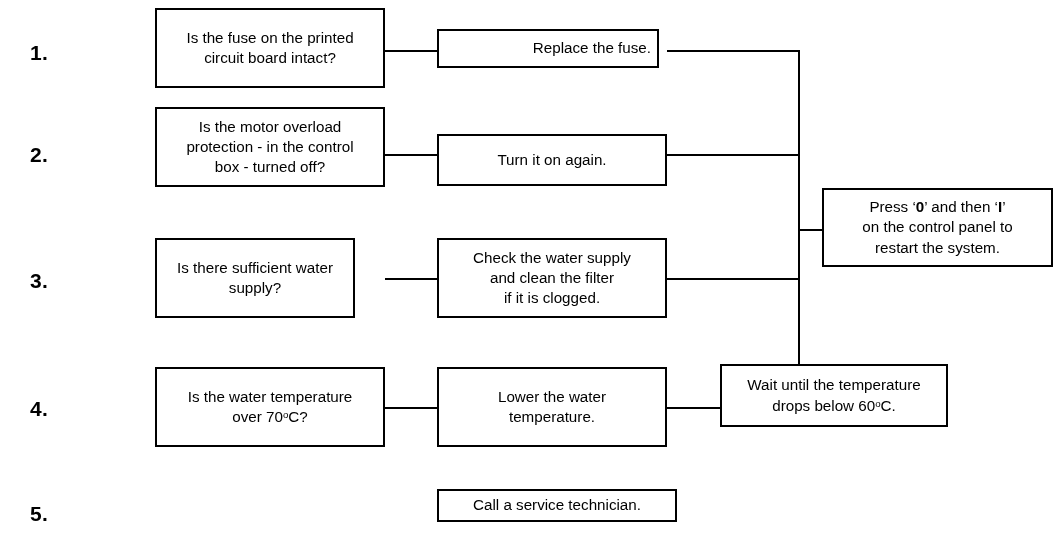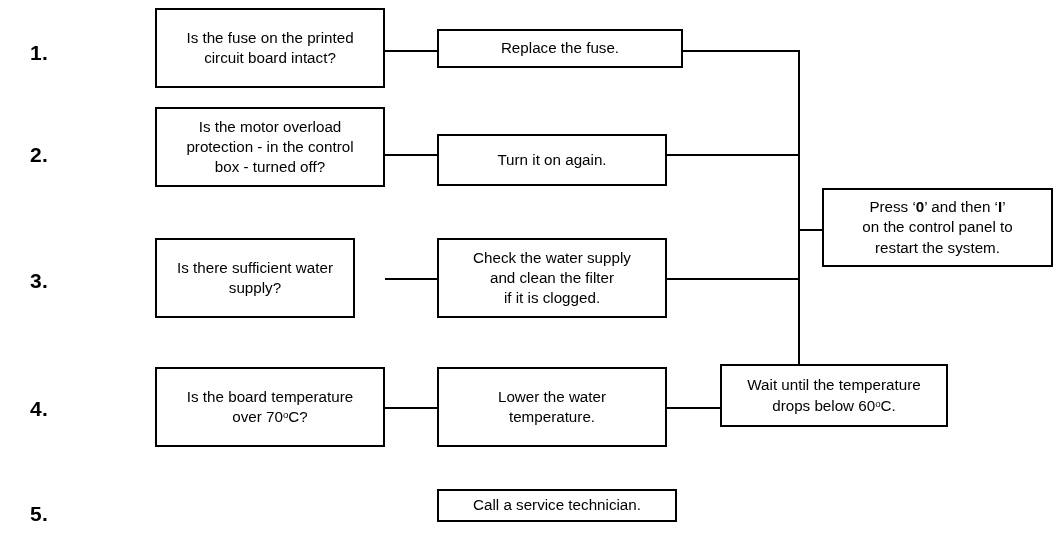--- a/index.html
+++ b/index.html
@@ -103,24 +103,24 @@
     <span class="node-text">Is the fuse on the printed
 circuit board intact?</span>
   </div>
 
   <div class="node" style="left:155px; top:238px; width:200px; height:80px;">
     <span class="node-text">Is there sufficient water
 supply?</span>
   </div>
 
   <div class="node" style="left:155px; top:367px; width:230px; height:80px;">
-    <span class="node-text"><span>Is the board temperature</span><br><span>over 70</span><sup>o</sup><span>C?</span></span>
+    <span class="node-text"><span>Is the water temperature</span><br><span>over 70</span><sup>o</sup><span>C?</span></span>
   </div>
 
-  <div class="node" style="left:437px; top:29px; width:246px; height:39px;">
+  <div class="node" style="left:437px; top:29px; width:222px; height:39px;justify-content:flex-end;">
     <span class="node-text">Replace the fuse.</span>
   </div>
 
   <div class="node" style="left:437px; top:134px; width:230px; height:52px;">
     <span class="node-text">Turn it on again.</span>
   </div>
 
   <div class="node" style="left:437px; top:367px; width:230px; height:80px;">
     <span class="node-text">Lower the water
 temperature.</span>

